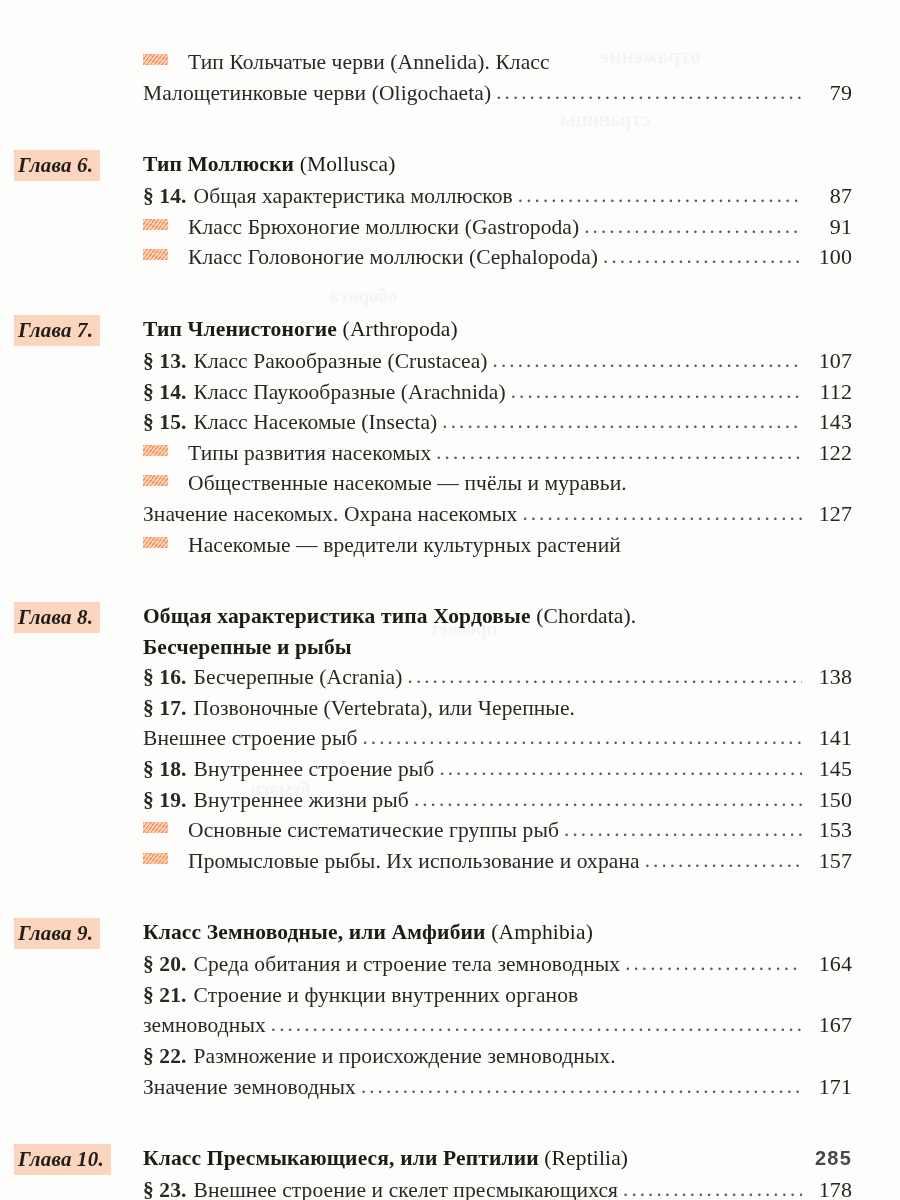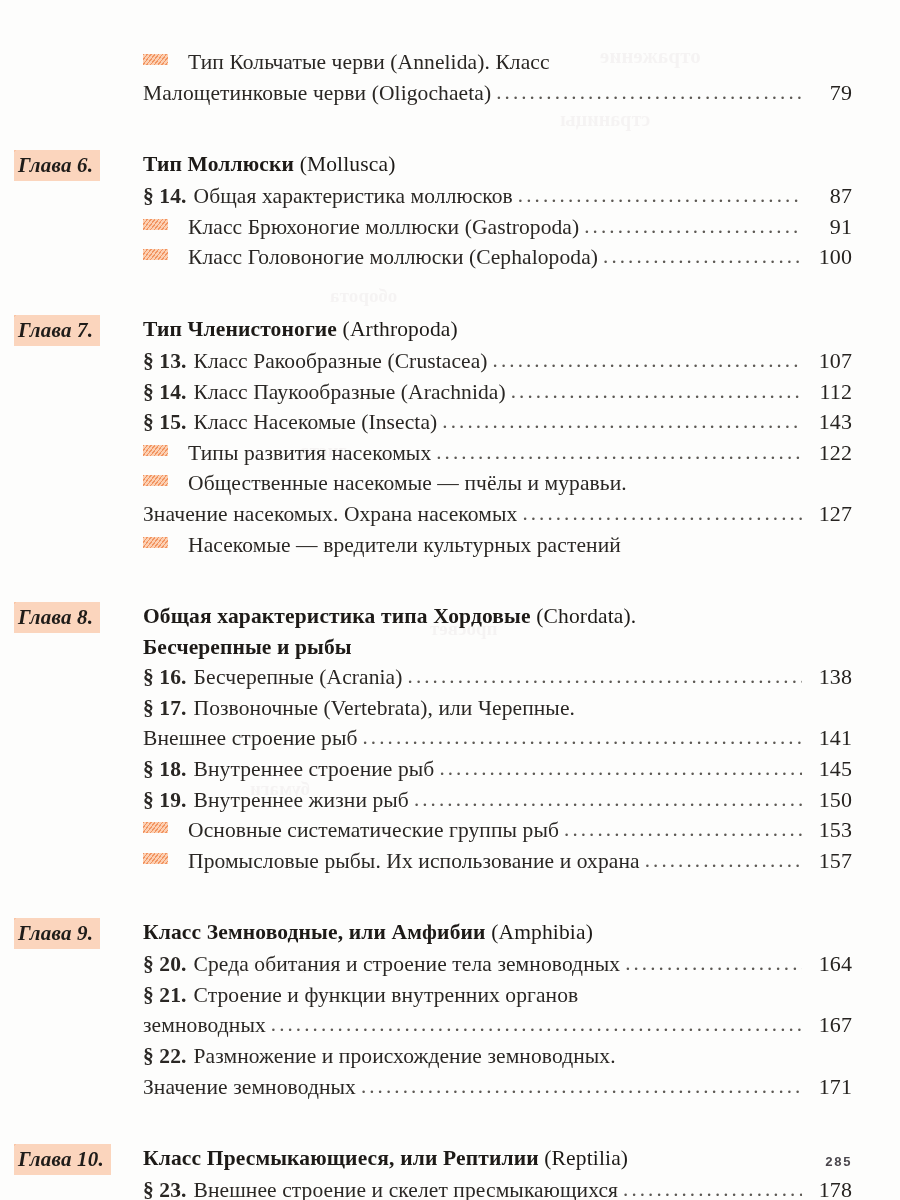--- a/index.html
+++ b/index.html
@@ -170,22 +170,22 @@
     margin-right: 20px;
   }
 
   .spacer-chapter { height: 26px; }
 
   
   .folio {
     position: absolute;
     right: 48px;
     bottom: 30px;
-    font-family: Liberation Mono, monospace;
-    font-size: 13px;
+    font-family: Liberation Sans, sans-serif;
+    font-size: 20px;
     font-weight: bold;
     letter-spacing: 1.2px;
     color: #4a464c;
   }
 </style>
 </head>
 <body>
 
 <div class="page">
 

